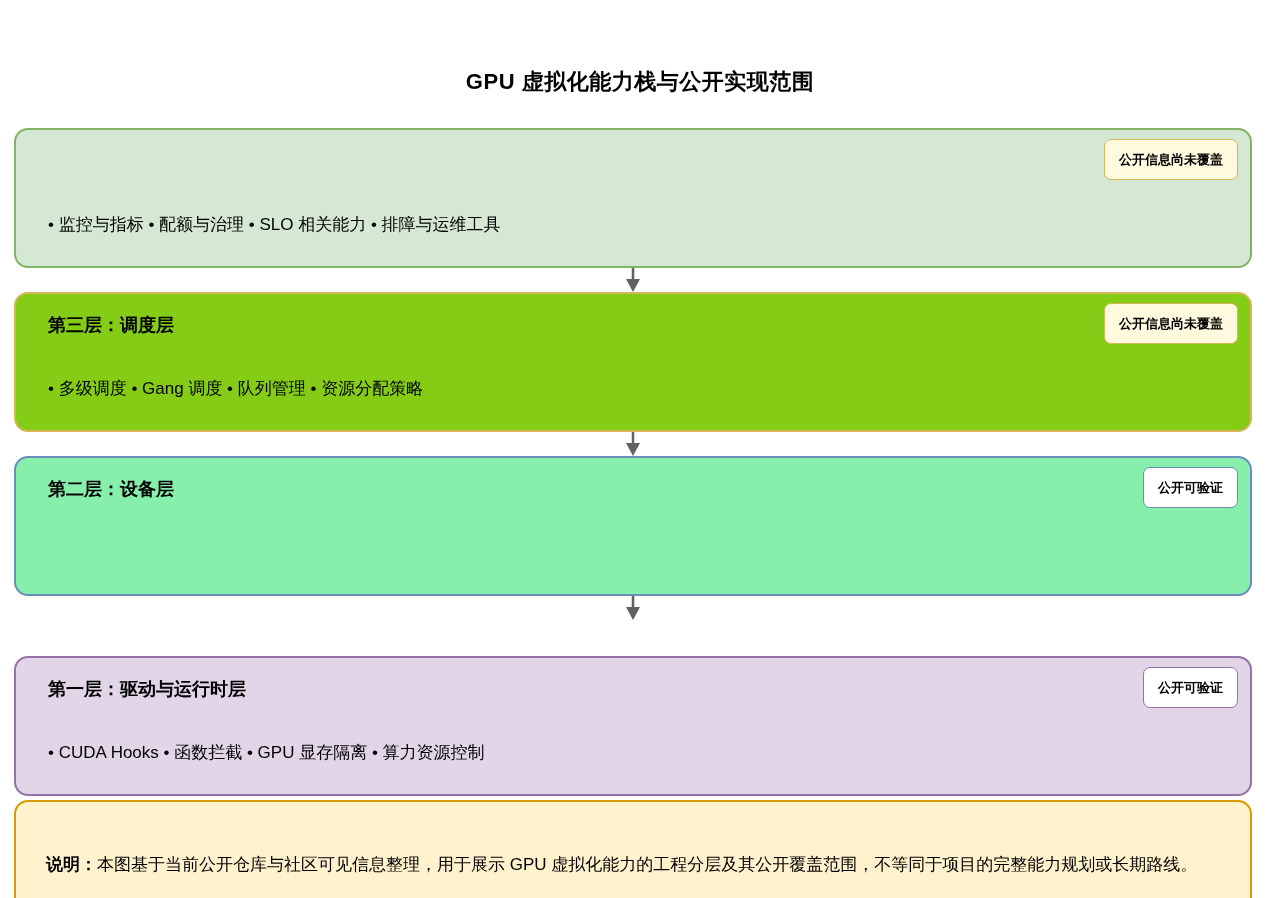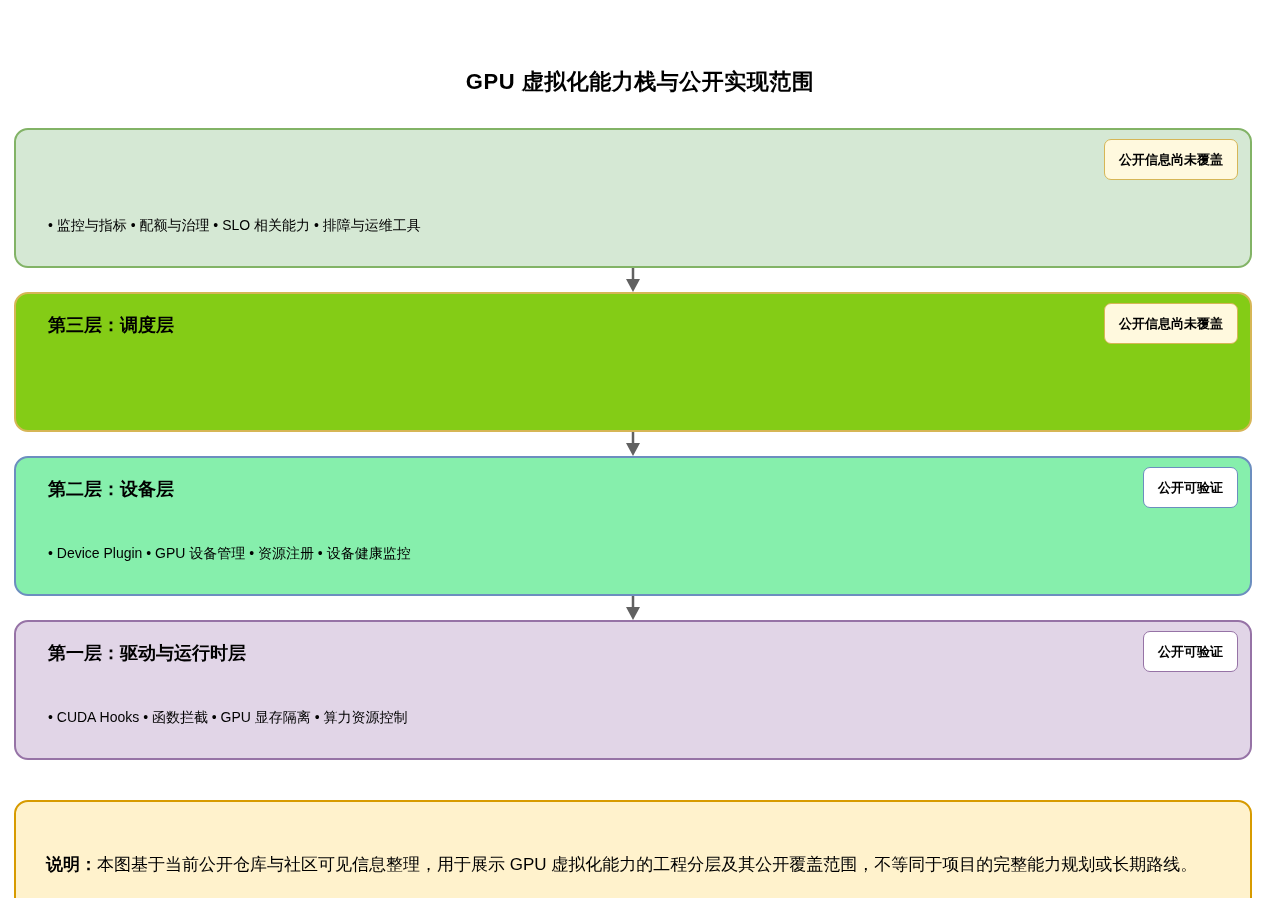--- a/index.html
+++ b/index.html
@@ -18,29 +18,29 @@
   }
 
   .layer {
     position: absolute; left: 14px; width: 1238px; height: 140px;
     box-sizing: border-box;
     border: 2px solid; border-radius: 14px;
   }
   .layer-0 { top: 88px; }
   .layer-1 { top: 252px; }
   .layer-2 { top: 416px; }
-  .layer-3 { top: 580px; }
+  .layer-3 { top: 616px; }
 
   .layer-heading {
     position: absolute; left: 32px; top: 19px;
     font-size: 18px; font-weight: bold; line-height: 24px;
   }
   .layer-items {
     position: absolute; left: 32px; top: 83px;
-    font-size: 14px; line-height: 24px;
+    font-size: 17px; line-height: 24px;
   }
 
   .badge {
     position: absolute; right: 12px; top: 9px;
     box-sizing: border-box;
     border: 1.5px solid; border-radius: 7px;
     padding: 13px 14px;
     font-size: 13px; font-weight: bold; line-height: 13px;
     white-space: nowrap;
   }
@@ -78,33 +78,33 @@
 
   <div class="arrow arrow-0" style="color: rgb(97, 97, 97);">
     <svg width="18" height="24" viewBox="0 0 18 24">
       <line x1="9" y1="0" x2="9" y2="13" stroke="currentColor" stroke-width="2.5"></line>
       <polygon points="2,11 16,11 9,24" fill="currentColor"></polygon>
     </svg>
   </div>
 
   <section class="layer layer-1" style="background-color: #84cc16; border-color: rgb(214, 182, 86);">
     <div class="layer-heading">第三层：调度层</div>
+    <div class="layer-items">• 多级调度 • Gang 调度 • 队列管理 • 资源分配策略</div>
     <div class="badge" style="background-color: rgb(255, 249, 222); border-color: rgb(214, 182, 86);">公开信息尚未覆盖</div>
   </section>
 
   <div class="arrow arrow-1" style="color: rgb(97, 97, 97);">
     <svg width="18" height="24" viewBox="0 0 18 24">
       <line x1="9" y1="0" x2="9" y2="13" stroke="currentColor" stroke-width="2.5"></line>
       <polygon points="2,11 16,11 9,24" fill="currentColor"></polygon>
     </svg>
   </div>
 
   <section class="layer layer-2" style="background-color: #86efac; border-color: rgb(108, 142, 191);">
     <div class="layer-heading">第二层：设备层</div>
-    <div class="layer-items">• Device Plugin • GPU 设备管理 • 资源注册 • 设备健康监控</div>
     <div class="badge" style="background-color: rgb(255, 255, 255); border-color: rgb(108, 142, 191);">公开可验证</div>
   </section>
 
   <div class="arrow arrow-2" style="color: rgb(97, 97, 97);">
     <svg width="18" height="24" viewBox="0 0 18 24">
       <line x1="9" y1="0" x2="9" y2="13" stroke="currentColor" stroke-width="2.5"></line>
       <polygon points="2,11 16,11 9,24" fill="currentColor"></polygon>
     </svg>
   </div>
 

